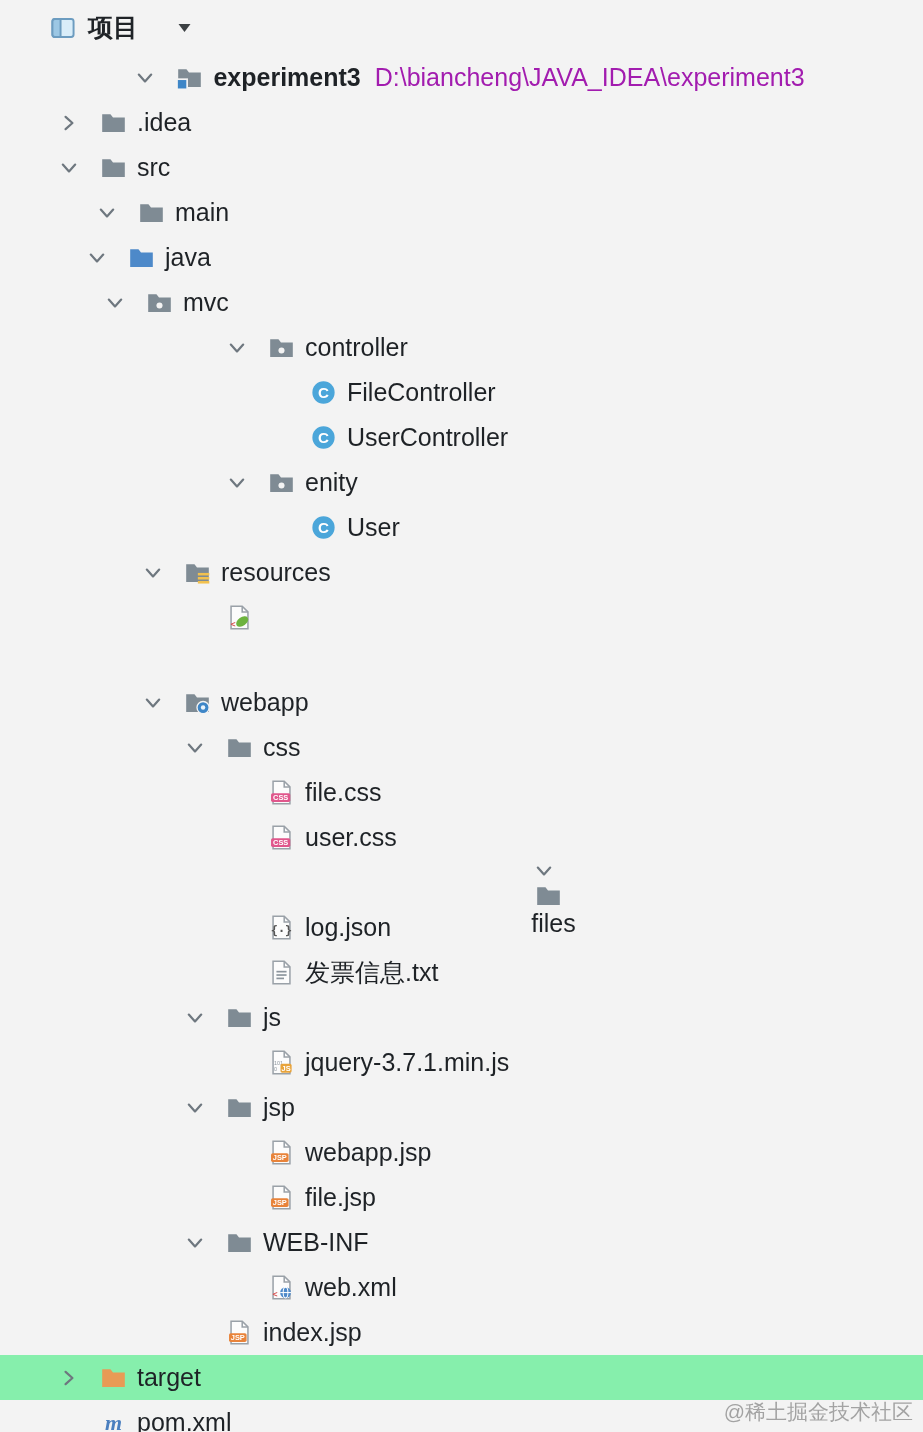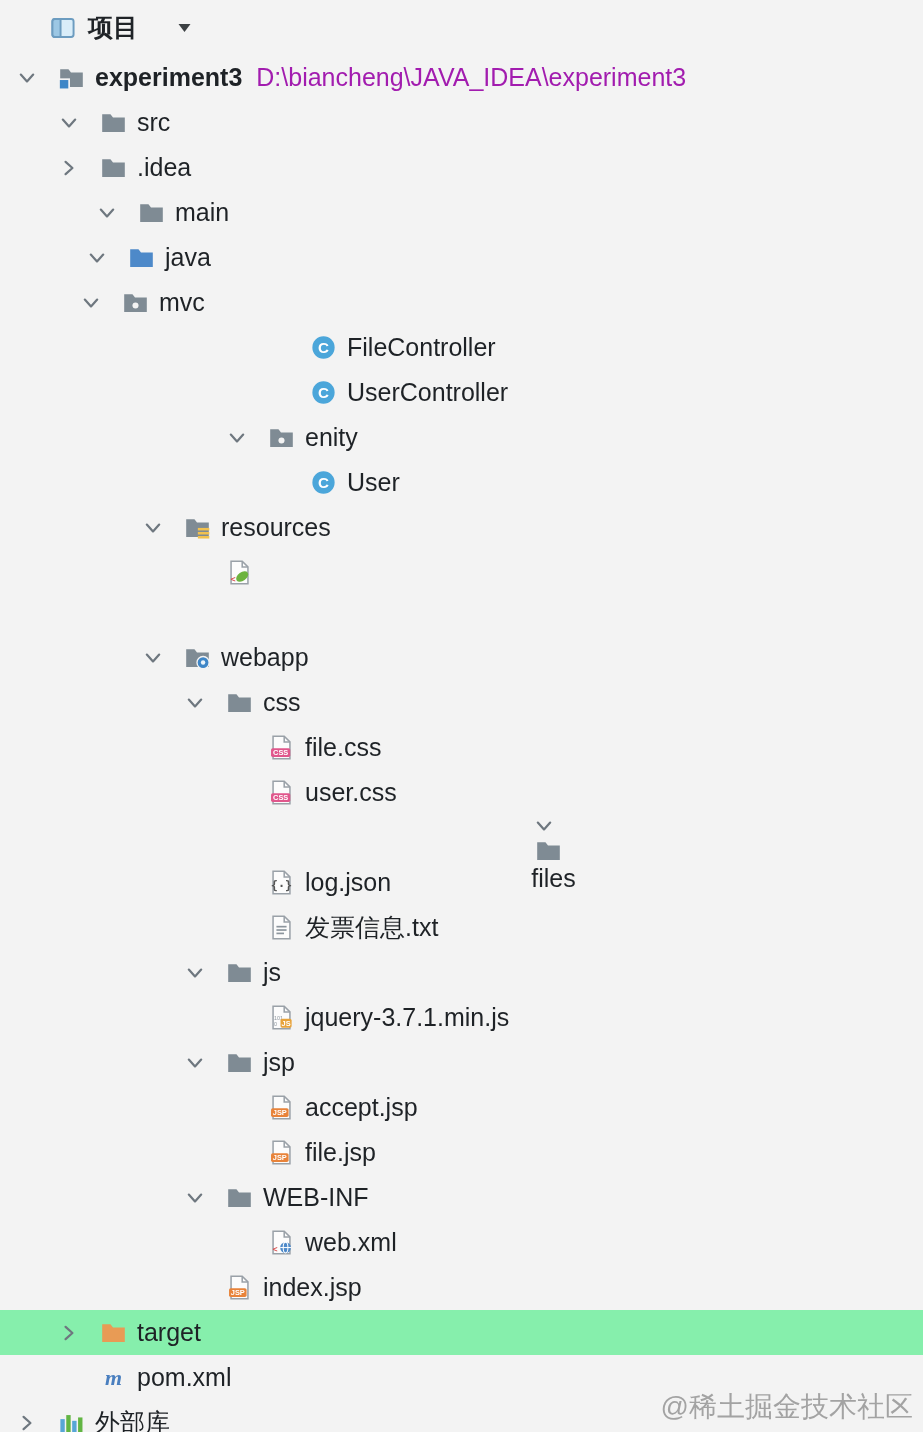--- a/index.html
+++ b/index.html
@@ -15,21 +15,21 @@
   .title{font-size:25px;font-weight:600;color:#1F2327;}
   .dd{margin-left:38px;display:flex;align-items:center;}
   .tree{width:923px;}
   .row{height:45px;display:flex;align-items:center;cursor:pointer;}
   .row.selected{background:#86efac;}
   .chev{width:42px;flex:none;display:flex;align-items:center;}
   .nicon{width:27px;height:27px;flex:none;display:flex;align-items:center;margin-right:10px;}
   .label{font-size:25px;color:#1E2226;white-space:nowrap;}
   .label.bold{font-weight:700;}
   .path{font-size:25px;color:#a21caf;margin-left:14px;white-space:nowrap;}
-  .watermark{position:absolute;right:10px;bottom:6px;font-size:28px;color:#9B9B9B;opacity:.9;}
+  .watermark{position:absolute;right:10px;bottom:6px;font-size:21px;color:#9B9B9B;opacity:.9;}
 </style>
 </head>
 <body>
 
 <div class="panel">
   <div class="header">
     <span class="hicon" id="hicon">
         <svg width="26" height="26" viewBox="0 0 16 16">
           <rect x="1.5" y="2.5" width="13" height="11" rx="1.5" fill="#D9EDF9" stroke="#6C9CC0" stroke-width="1.2"></rect>
           <path d="M3 2.5h3.5v11H3a1.5 1.5 0 0 1-1.5-1.5v-8A1.5 1.5 0 0 1 3 2.5z" fill="#9CC7E4" stroke="#6C9CC0" stroke-width="1.2"></path>
@@ -38,61 +38,61 @@
     <div class="selector">
       <span class="title">项目</span>
       <span class="dd" id="dd">
           <svg width="17" height="12" viewBox="0 0 16 12">
             <path d="M2 2 L8 10 L14 2 z" fill="#3C4043"></path>
           </svg>
         </span>
     </div>
   </div>
   <div class="tree" id="tree">
-      <div class="row" style="padding-left: 16px;">
+      <div class="row" style="padding-left: 16px; justify-content: center;">
         <span class="chev">
           <svg width="22" height="22" viewBox="0 0 16 16">
             <path d="M3.5 5.5 L8 10.5 L12.5 5.5" fill="none" stroke="#6E777F" stroke-width="1.6" stroke-linecap="round" stroke-linejoin="round"></path>
           </svg>
         </span>
         <span class="nicon">
           <svg width="27" height="27" viewBox="0 0 16 16">
             <path d="M1.3 3.1h4.9l1.5 1.9h7v8.6H1.3z" fill="#7F8B94"></path>
             <rect x="0.6" y="9" width="6" height="6" fill="#3E86C7" stroke="#F3F3F3" stroke-width="1"></rect>
           </svg>
         </span>
         <span class="label bold">experiment3</span>
         <span class="path">D:\biancheng\JAVA_IDEA\experiment3</span>
       </div>
       <div class="row" style="padding-left: 58px;">
         <span class="chev">
           <svg width="22" height="22" viewBox="0 0 16 16">
+            <path d="M5.5 3.5 L10.5 8 L5.5 12.5" fill="none" stroke="#6E777F" stroke-width="1.6" stroke-linecap="round" stroke-linejoin="round"></path>
+          </svg>
+        </span>
+        <span class="nicon">
+          <svg width="27" height="27" viewBox="0 0 16 16">
+            <path d="M1.3 3.1h4.9l1.5 1.9h7v8.6H1.3z" fill="#7F8B94"></path>
+          </svg>
+        </span>
+        <span class="label">.idea</span>
+      </div>
+      <div class="row" style="padding-left: 58px;">
+        <span class="chev">
+          <svg width="22" height="22" viewBox="0 0 16 16">
             <path d="M3.5 5.5 L8 10.5 L12.5 5.5" fill="none" stroke="#6E777F" stroke-width="1.6" stroke-linecap="round" stroke-linejoin="round"></path>
           </svg>
         </span>
         <span class="nicon">
           <svg width="27" height="27" viewBox="0 0 16 16">
             <path d="M1.3 3.1h4.9l1.5 1.9h7v8.6H1.3z" fill="#7F8B94"></path>
           </svg>
         </span>
         <span class="label">src</span>
       </div>
-      <div class="row" style="padding-left: 58px;">
-        <span class="chev">
-          <svg width="22" height="22" viewBox="0 0 16 16">
-            <path d="M5.5 3.5 L10.5 8 L5.5 12.5" fill="none" stroke="#6E777F" stroke-width="1.6" stroke-linecap="round" stroke-linejoin="round"></path>
-          </svg>
-        </span>
-        <span class="nicon">
-          <svg width="27" height="27" viewBox="0 0 16 16">
-            <path d="M1.3 3.1h4.9l1.5 1.9h7v8.6H1.3z" fill="#7F8B94"></path>
-          </svg>
-        </span>
-        <span class="label">.idea</span>
-      </div>
       <div class="row" style="padding-left: 96px;">
         <span class="chev">
           <svg width="22" height="22" viewBox="0 0 16 16">
             <path d="M3.5 5.5 L8 10.5 L12.5 5.5" fill="none" stroke="#6E777F" stroke-width="1.6" stroke-linecap="round" stroke-linejoin="round"></path>
           </svg>
         </span>
         <span class="nicon">
           <svg width="27" height="27" viewBox="0 0 16 16">
             <path d="M1.3 3.1h4.9l1.5 1.9h7v8.6H1.3z" fill="#7F8B94"></path>
           </svg>
@@ -105,33 +105,47 @@
             <path d="M3.5 5.5 L8 10.5 L12.5 5.5" fill="none" stroke="#6E777F" stroke-width="1.6" stroke-linecap="round" stroke-linejoin="round"></path>
           </svg>
         </span>
         <span class="nicon">
           <svg width="27" height="27" viewBox="0 0 16 16">
             <path d="M1.3 3.1h4.9l1.5 1.9h7v8.6H1.3z" fill="#4D89C9"></path>
           </svg>
         </span>
         <span class="label">java</span>
       </div>
-      <div class="row" style="padding-left: 80px;">
+      <div class="row" style="padding-left: 104px;">
         <span class="chev">
           <svg width="22" height="22" viewBox="0 0 16 16">
             <path d="M3.5 5.5 L8 10.5 L12.5 5.5" fill="none" stroke="#6E777F" stroke-width="1.6" stroke-linecap="round" stroke-linejoin="round"></path>
           </svg>
         </span>
         <span class="nicon">
           <svg width="27" height="27" viewBox="0 0 16 16">
             <path d="M1.3 3.1h4.9l1.5 1.9h7v8.6H1.3z" fill="#7F8B94"></path>
             <circle cx="8" cy="9.8" r="1.8" fill="#F3F3F3"></circle>
           </svg>
         </span>
         <span class="label">mvc</span>
+      </div>
+      <div class="row" style="padding-left: 226px;">
+        <span class="chev">
+          <svg width="22" height="22" viewBox="0 0 16 16">
+            <path d="M3.5 5.5 L8 10.5 L12.5 5.5" fill="none" stroke="#6E777F" stroke-width="1.6" stroke-linecap="round" stroke-linejoin="round"></path>
+          </svg>
+        </span>
+        <span class="nicon">
+          <svg width="27" height="27" viewBox="0 0 16 16">
+            <path d="M1.3 3.1h4.9l1.5 1.9h7v8.6H1.3z" fill="#7F8B94"></path>
+            <circle cx="8" cy="9.8" r="1.8" fill="#F3F3F3"></circle>
+          </svg>
+        </span>
+        <span class="label">controller</span>
       </div>
       <div class="row" style="padding-left: 268px;">
         <span class="chev"></span>
         <span class="nicon">
           <svg width="27" height="27" viewBox="0 0 16 16">
             <circle cx="8" cy="8" r="6.6" fill="#4BA6DA"></circle>
             <text x="8" y="11.2" text-anchor="middle" font-size="9" font-weight="bold" fill="#fff" font-family="sans-serif">C</text>
           </svg>
         </span>
         <span class="label">FileController</span>
@@ -333,21 +347,21 @@
       <div class="row" style="padding-left: 226px;">
         <span class="chev"></span>
         <span class="nicon">
           <svg width="27" height="27" viewBox="0 0 16 16">
             <path d="M3 1.3h6.6L13 4.7v10H3z" fill="#FCFCFC" stroke="#9AA1A8" stroke-width="0.9"></path>
             <path d="M9.6 1.3v3.4H13" fill="none" stroke="#9AA1A8" stroke-width="0.9"></path>
             <rect x="1.8" y="8.4" width="10.4" height="5.2" rx="1" fill="#E8833A"></rect>
             <text x="7" y="12.5" text-anchor="middle" font-size="4.4" font-weight="bold" fill="#fff" font-family="sans-serif">JSP</text>
           </svg>
         </span>
-        <span class="label">accept.jsp</span>
+        <span class="label">webapp.jsp</span>
       </div>
       <div class="row" style="padding-left: 226px;">
         <span class="chev"></span>
         <span class="nicon">
           <svg width="27" height="27" viewBox="0 0 16 16">
             <path d="M3 1.3h6.6L13 4.7v10H3z" fill="#FCFCFC" stroke="#9AA1A8" stroke-width="0.9"></path>
             <path d="M9.6 1.3v3.4H13" fill="none" stroke="#9AA1A8" stroke-width="0.9"></path>
             <rect x="1.8" y="8.4" width="10.4" height="5.2" rx="1" fill="#E8833A"></rect>
             <text x="7" y="12.5" text-anchor="middle" font-size="4.4" font-weight="bold" fill="#fff" font-family="sans-serif">JSP</text>
           </svg>

